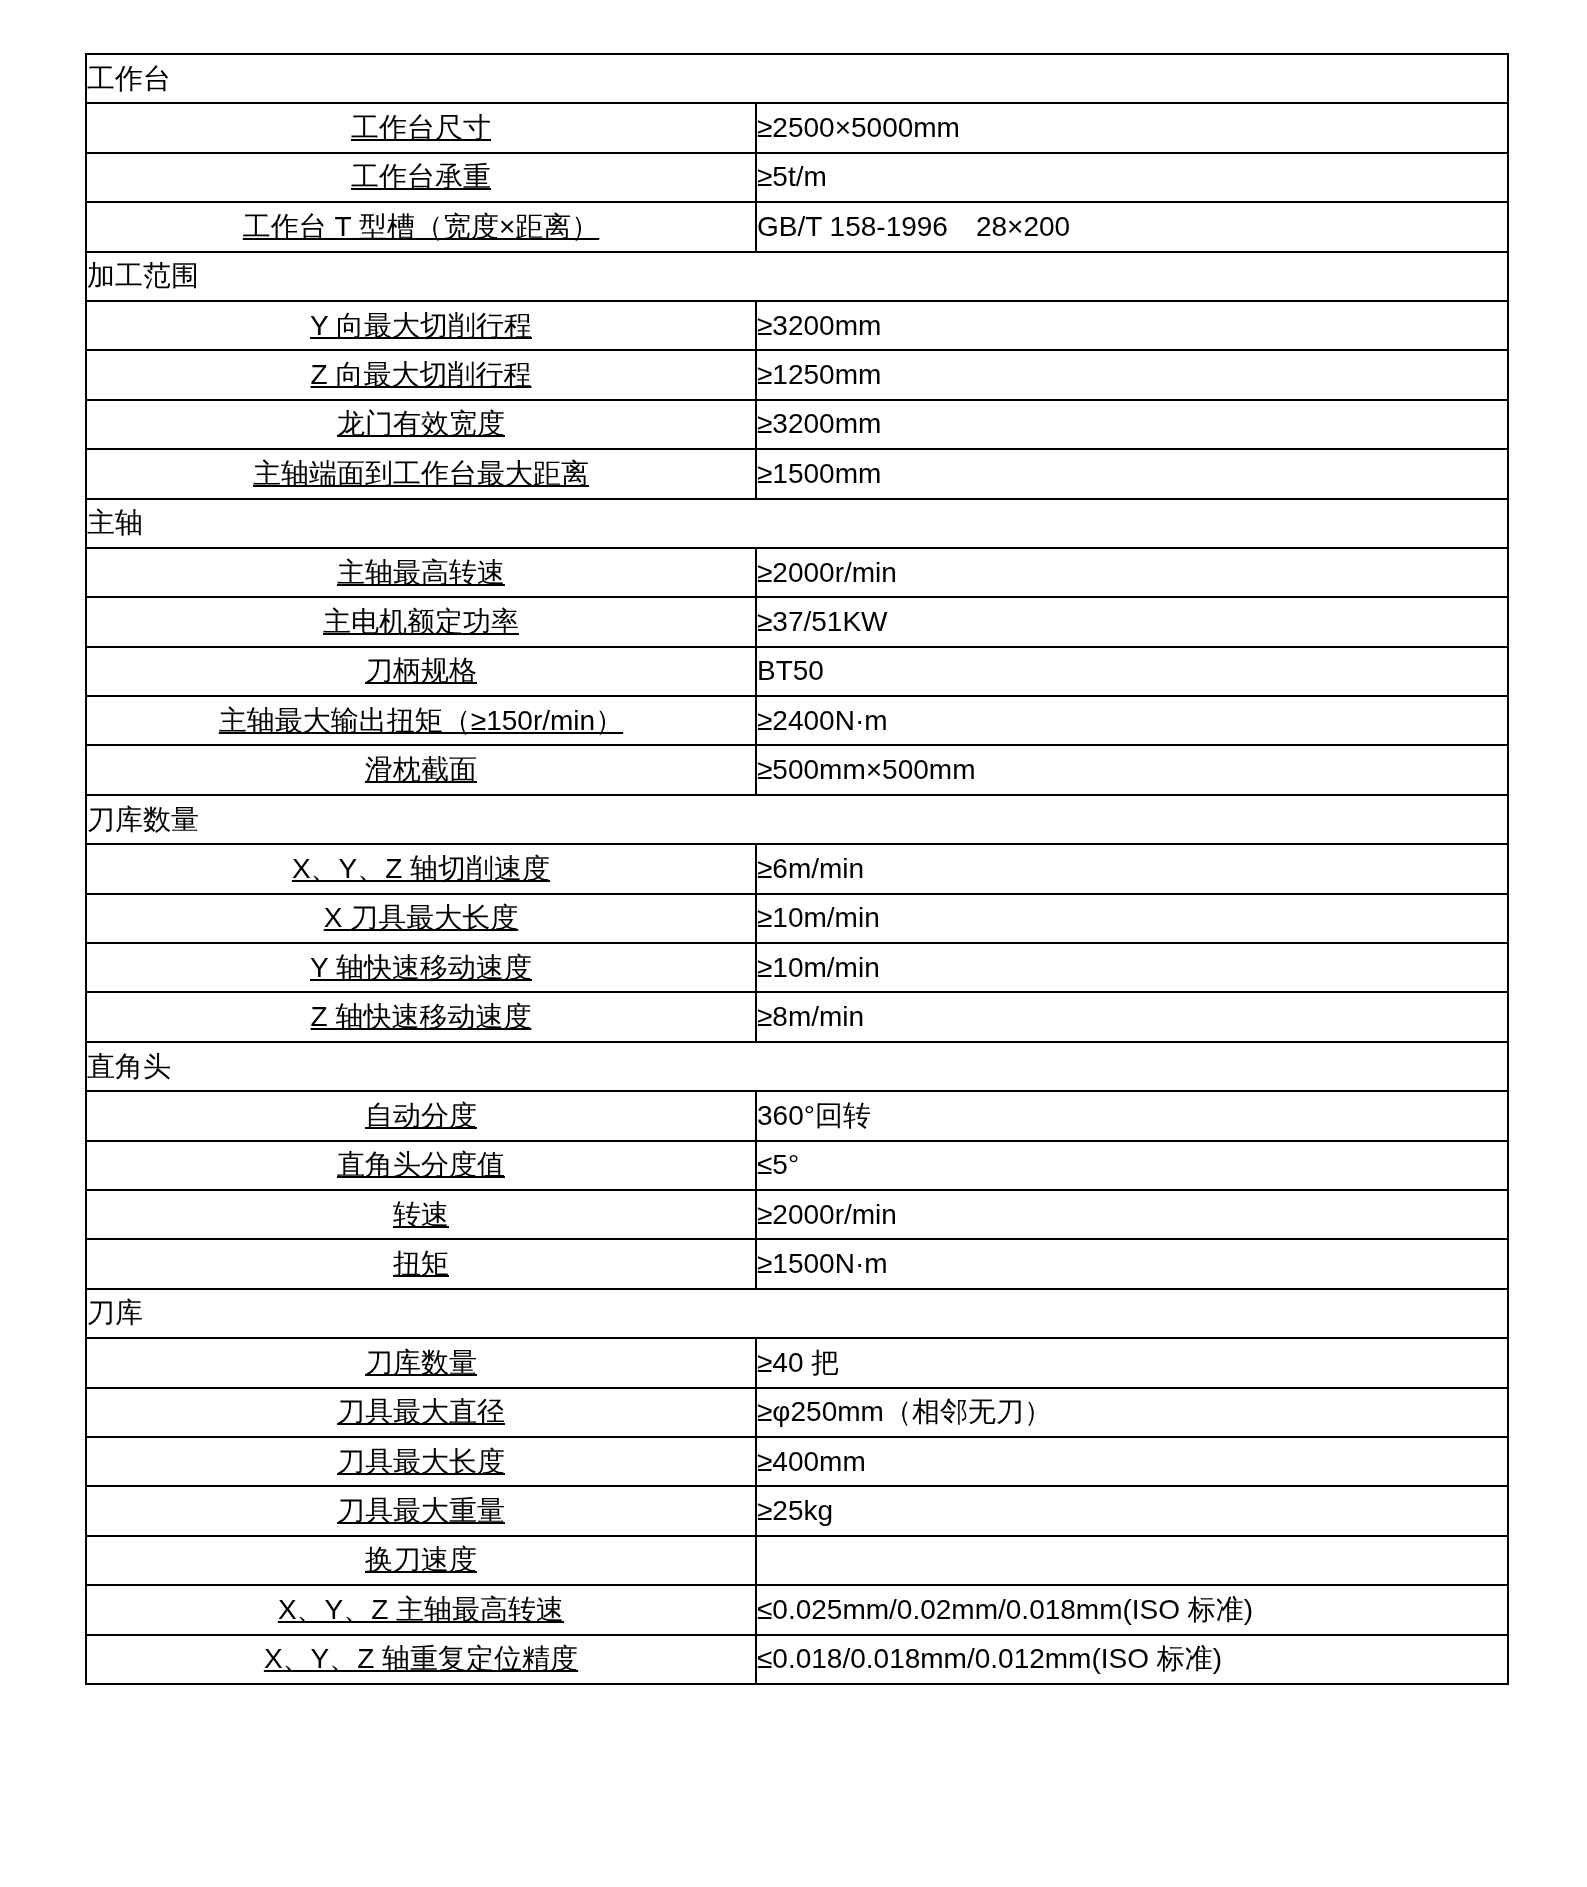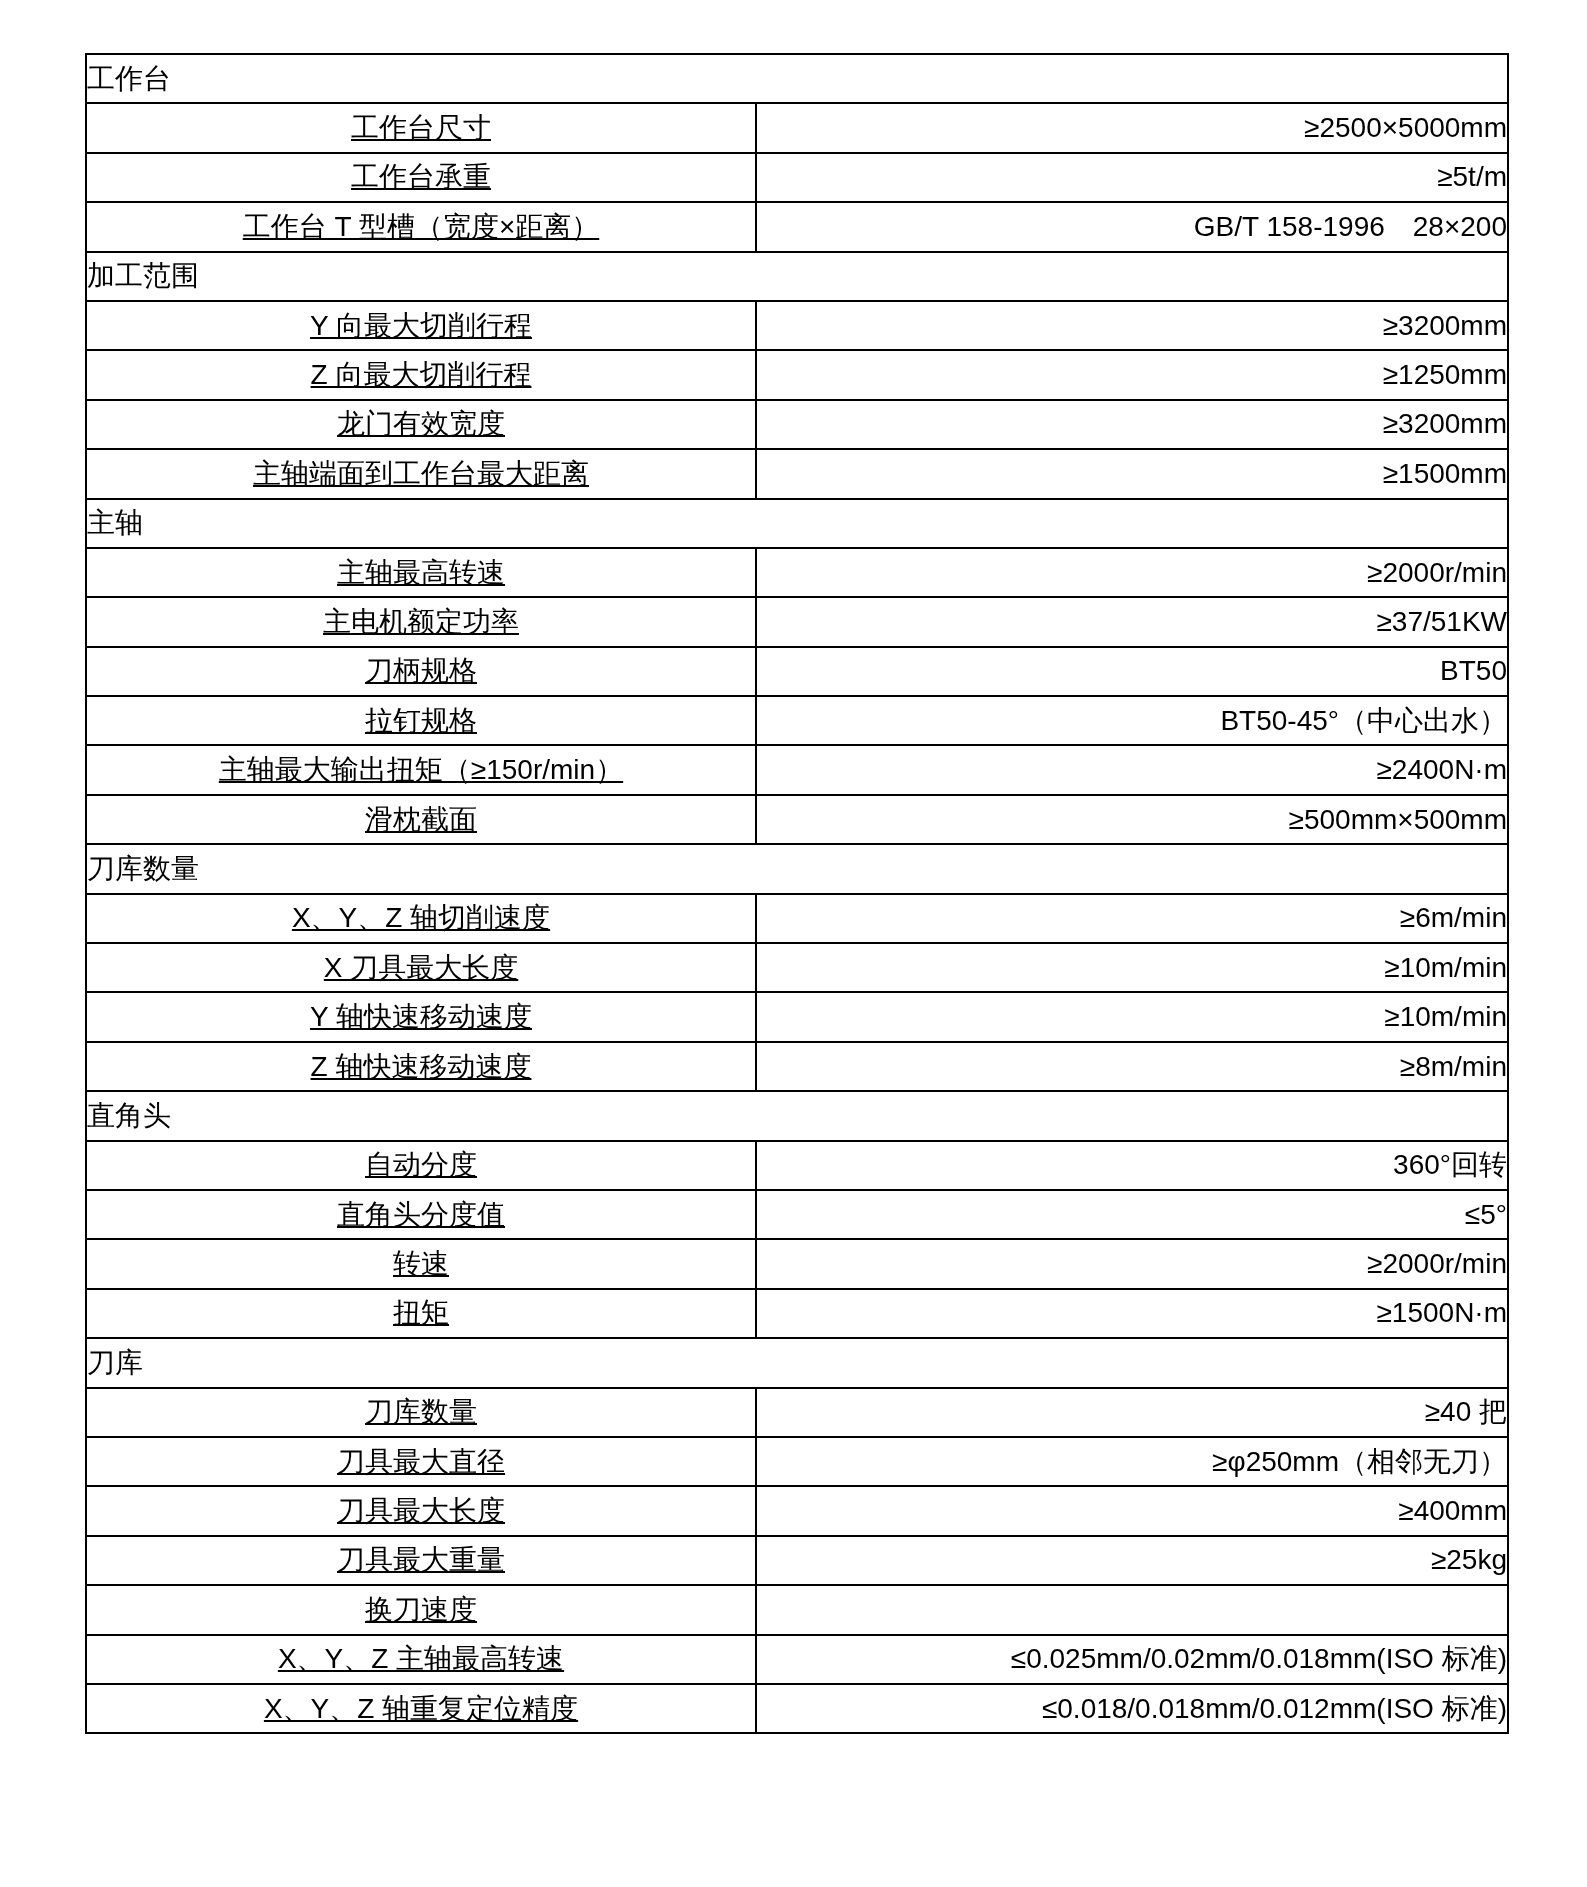--- a/index.html
+++ b/index.html
@@ -43,21 +43,21 @@
   }
   td.section-cell {
     text-align: left;
     padding-left: 11px;
   }
   td.label-cell {
     text-align: center;
     text-decoration: underline;
   }
   td.value-cell {
-    text-align: right;
+    text-align: left;
   }
 </style>
 </head>
 <body>
 
 <div class="page">
   <table class="spec">
     <colgroup>
       <col style="width:670px">
       <col style="width:752px">
@@ -104,24 +104,20 @@
           <td class="label-cell">主轴最高转速</td>
           <td class="value-cell">≥2000r/min</td>
         </tr>
         <tr>
           <td class="label-cell">主电机额定功率</td>
           <td class="value-cell">≥37/51KW</td>
         </tr>
         <tr>
           <td class="label-cell">刀柄规格</td>
           <td class="value-cell">BT50</td>
-        </tr>
-        <tr>
-          <td class="label-cell">拉钉规格</td>
-          <td class="value-cell">BT50-45°（中心出水）</td>
         </tr>
         <tr>
           <td class="label-cell">主轴最大输出扭矩（≥150r/min）</td>
           <td class="value-cell">≥2400N·m</td>
         </tr>
         <tr>
           <td class="label-cell">滑枕截面</td>
           <td class="value-cell">≥500mm×500mm</td>
         </tr>
         <tr>

